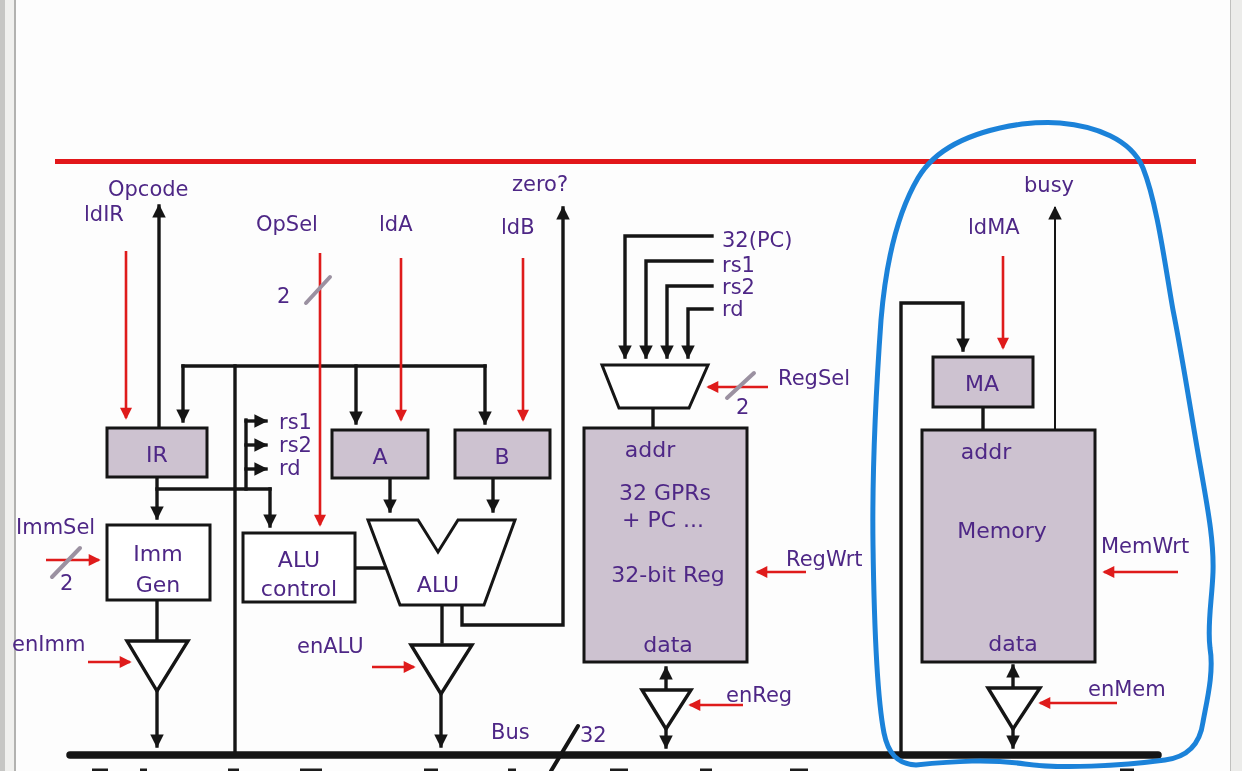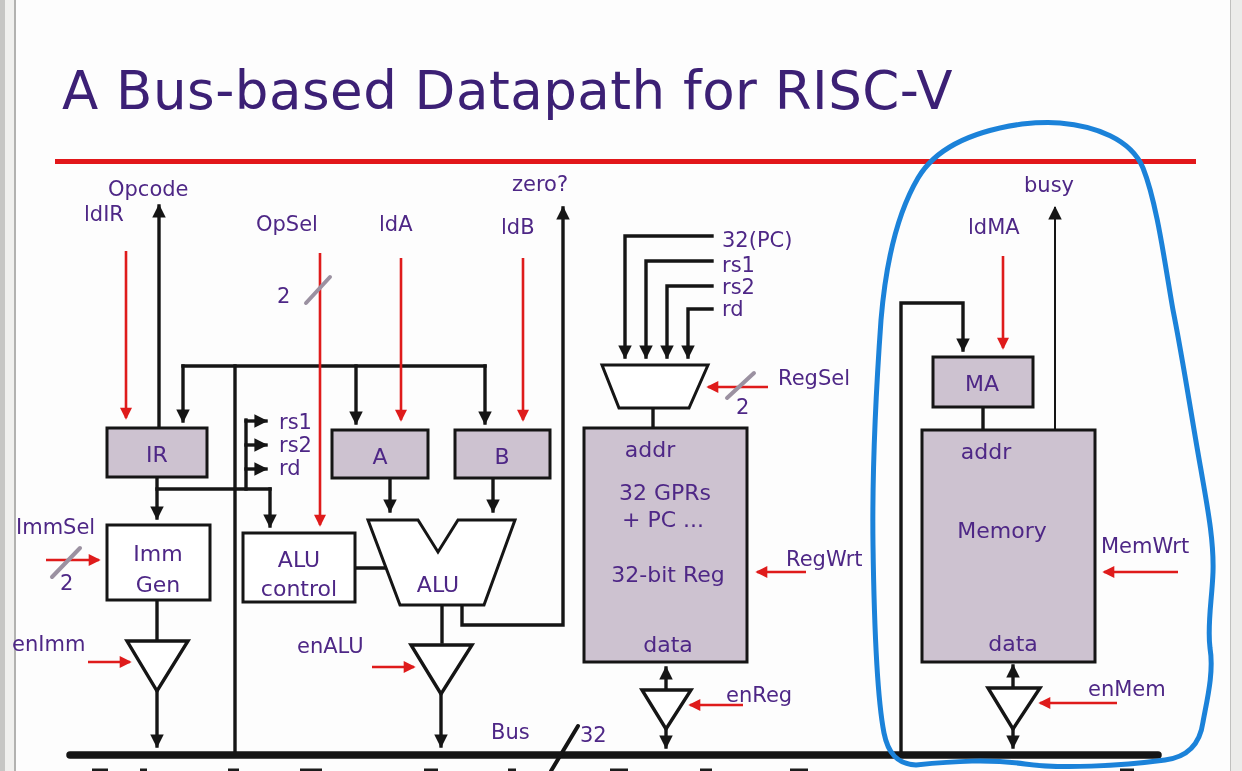--- a/index.html
+++ b/index.html
@@ -25,21 +25,20 @@
 </style>
 </head>
 <body>
 
 <div class="page">
   <div class="slide"></div>
   <div class="edge-left-outer"></div>
   <div class="edge-left-inner"></div>
   <div class="edge-right"></div>
 
-  <div class="title">A Bus-based Datapath for RISC-V</div>
   <div class="red-rule"></div>
 
   <svg width="1242" height="771" viewBox="0 0 1242 771">
     <defs>
       <marker id="ab" viewBox="0 0 10 10" refX="8.6" refY="5" markerWidth="15" markerHeight="13.5" markerUnits="userSpaceOnUse" orient="auto">
           <path d="M0,0 L10,5 L0,10 Z" fill="#151515"></path>
         </marker>
       <marker id="ar" viewBox="0 0 10 10" refX="8.6" refY="5" markerWidth="13" markerHeight="12" markerUnits="userSpaceOnUse" orient="auto">
           <path d="M0,0 L10,5 L0,10 Z" fill="#df1b1b"></path>
         </marker>

